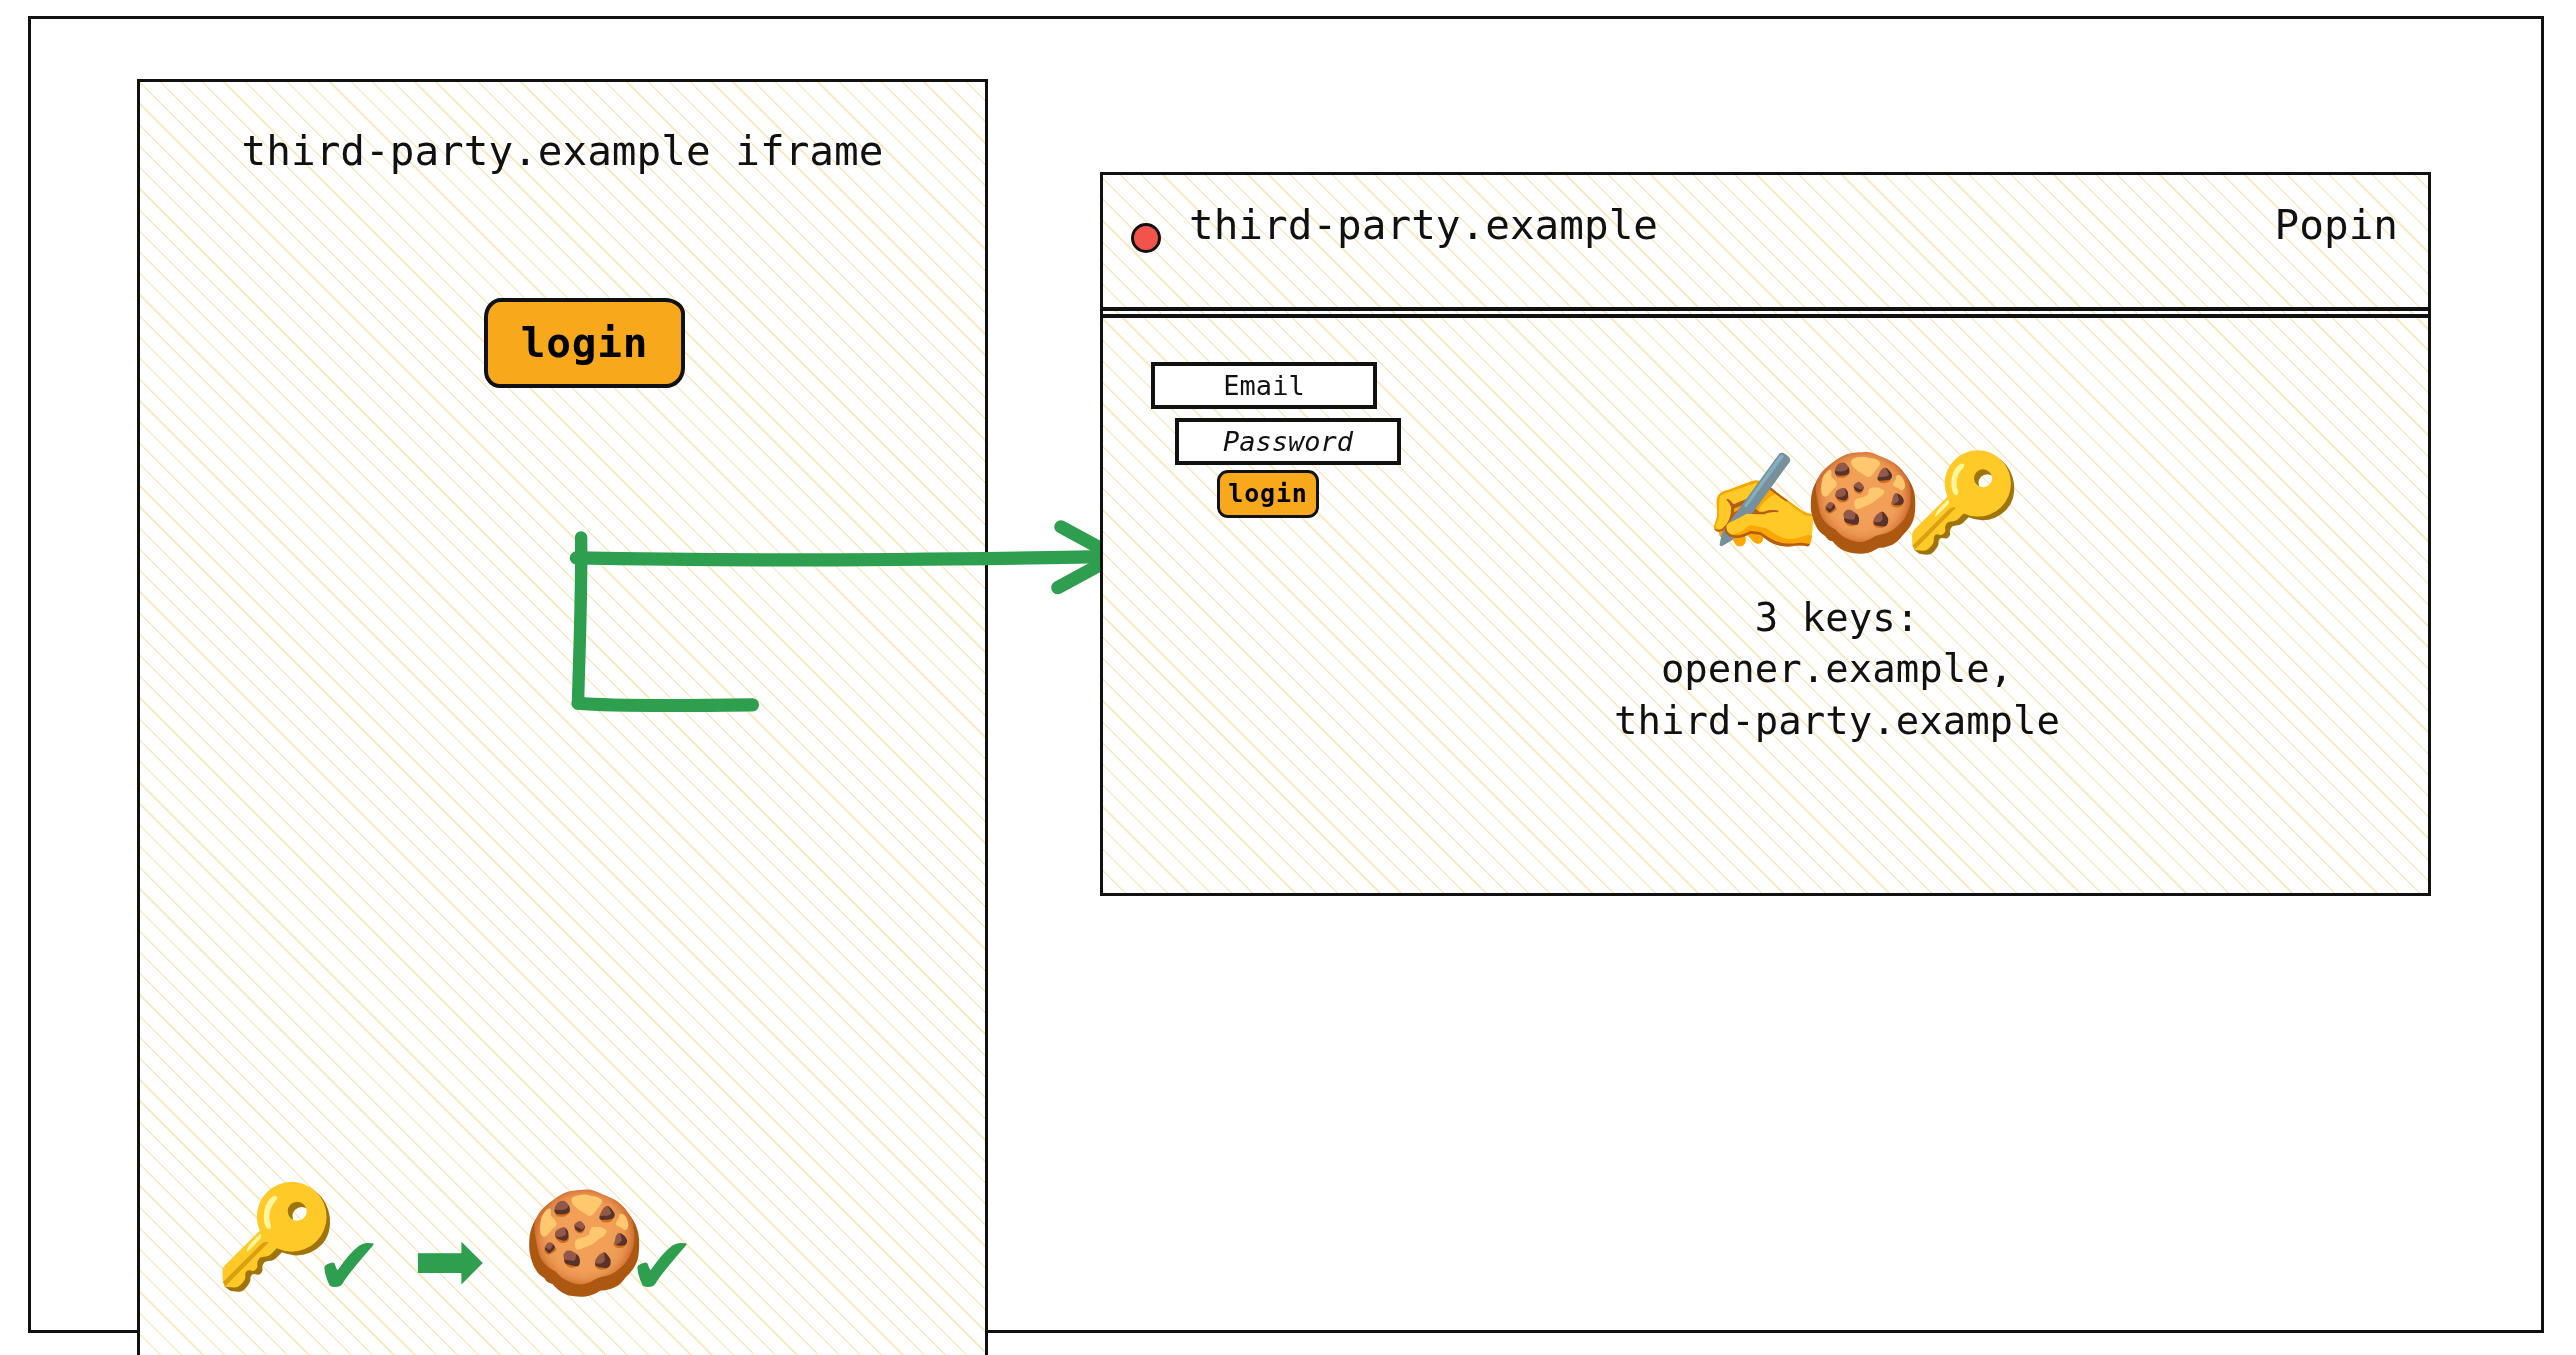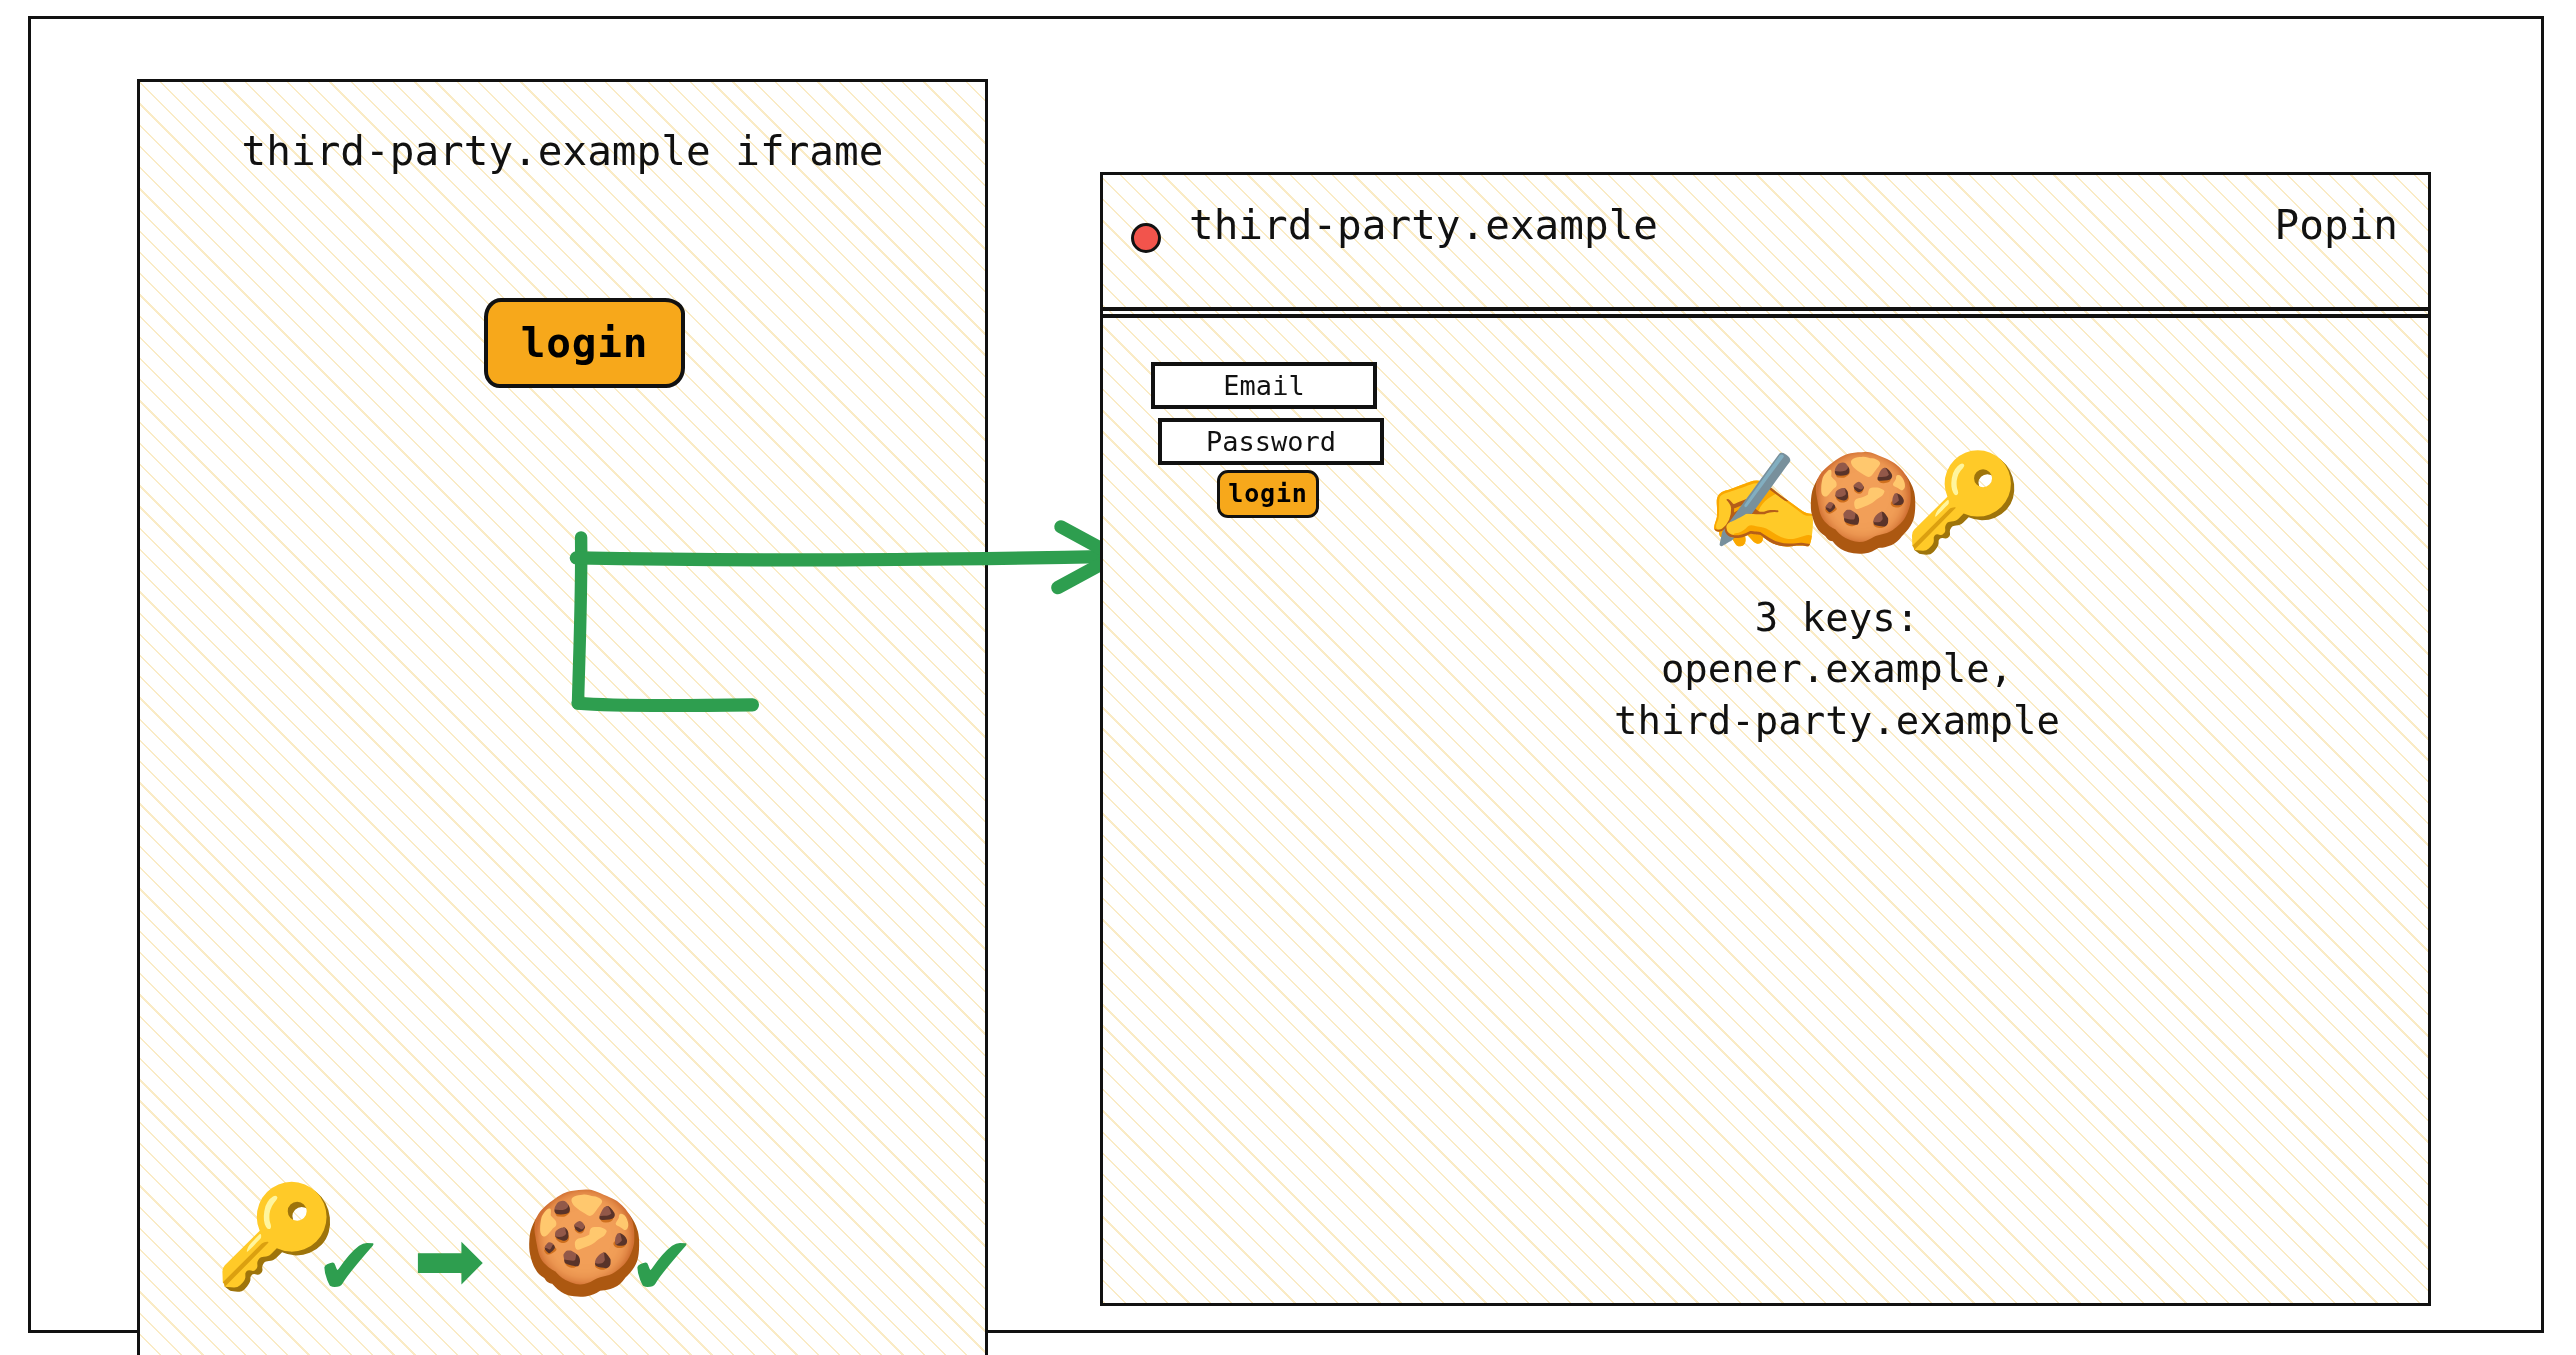--- a/index.html
+++ b/index.html
@@ -151,21 +151,21 @@
   #iframe-arrow-emoji { left: 242px; top: 47px;  font-size: 86px; color: #2E9E4F; }
   #iframe-cookie-emoji{ left: 351px; top: 23.4px;  font-size: 100px; }
   #iframe-check-2     { left: 457px; top: 56px;  font-size: 81px; color: #2E9E4F; }
 
   
   #popin-window {
     position: absolute;
     left: 1069px;
     top: 153px;
     width: 1331px;
-    height: 1134px;
+    height: 724px;
     border: 3.9px solid #111111;
     box-sizing: border-box;
   }
 
   #popin-titlebar {
     position: relative;
     height: 136px;
     border-bottom: 4.7px solid #111111;
     box-sizing: border-box;
   }
@@ -221,21 +221,21 @@
     border: 4.7px solid #111111;
     box-sizing: border-box;
     display: flex;
     align-items: center;
     justify-content: center;
     font-size: 27px;
     color: #111111;
     margin-top: 23px;
   }
   #email-field    { left: 48px; top: 28px;  width: 224px; height: 44px; }
-  #password-field { left: 55px; top: 84px; width: 224px; height: 44px; }
+  #password-field { left: 72px; top: 84px; width: 224px; height: 44px; font-style: italic; }
 
   #email-field, #password-field { width: 226px; height: 47px; }
 
   #popin-login-button {
     left: 114px;
     top: 159px;
     width: 102px;
     height: 48px;
     font-size: 25px;
     border-width: 3.1px;

